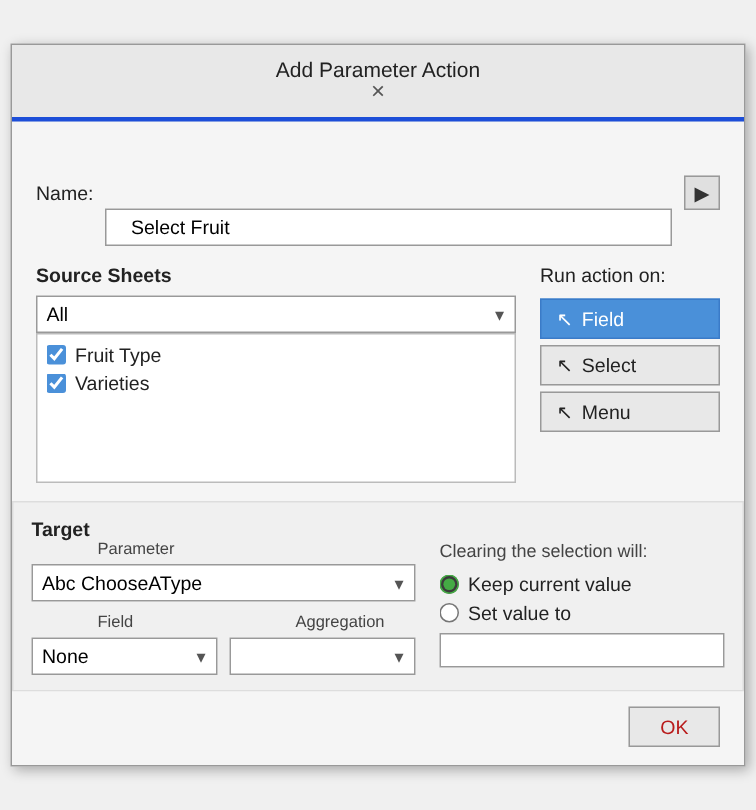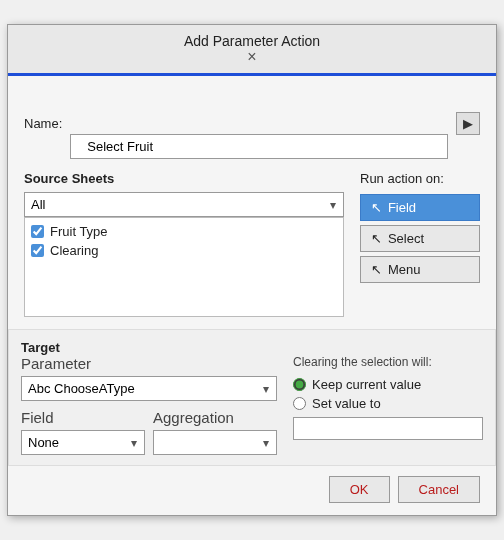--- a/index.html
+++ b/index.html
@@ -178,23 +178,24 @@
       display: flex;
       gap: 16px;
     }
     .target-left {
       flex: 1;
     }
     .target-right {
       width: 190px;
     }
     .field-label {
-      font-size: 15px;
+      font-size: 11px;
       color: #444;
       margin-bottom: 4px;
+      margin-left: 44px;
     }
     .param-dropdown {
       width: 100%;
       border: 1px solid #999;
       background: white;
       padding: 4px 6px;
       font-size: 13px;
       appearance: none;
       -webkit-appearance: none;
       cursor: pointer;
@@ -280,21 +281,21 @@
             <option>All</option>
           </select>
         </div>
         <div class="sheets-list">
           <div class="sheet-item">
             <input type="checkbox" checked="" style="">
             <span>Fruit Type</span>
           </div>
           <div class="sheet-item">
             <input type="checkbox" checked="" style="">
-            <span>Clearing</span>
+            <span>Varieties</span>
           </div>
         </div>
       </div>
 
       <div class="source-right">
         <div class="run-action-label">Run action on:</div>
         <div class="run-action-btns">
           <button class="action-btn active">
             <span>↖</span>
             <span>Field</span>
@@ -353,15 +354,14 @@
           <input type="radio" name="clearing" style="">
           <span>Set value to</span>
         </div>
         <input class="set-value-input" type="text" value="" style="">
       </div>
     </div>
   </div>
 
   <div class="dialog-footer">
     <button class="footer-btn primary">OK</button>
-    <button class="footer-btn">Cancel</button>
   </div>
 </div>
 
 </body></html>

